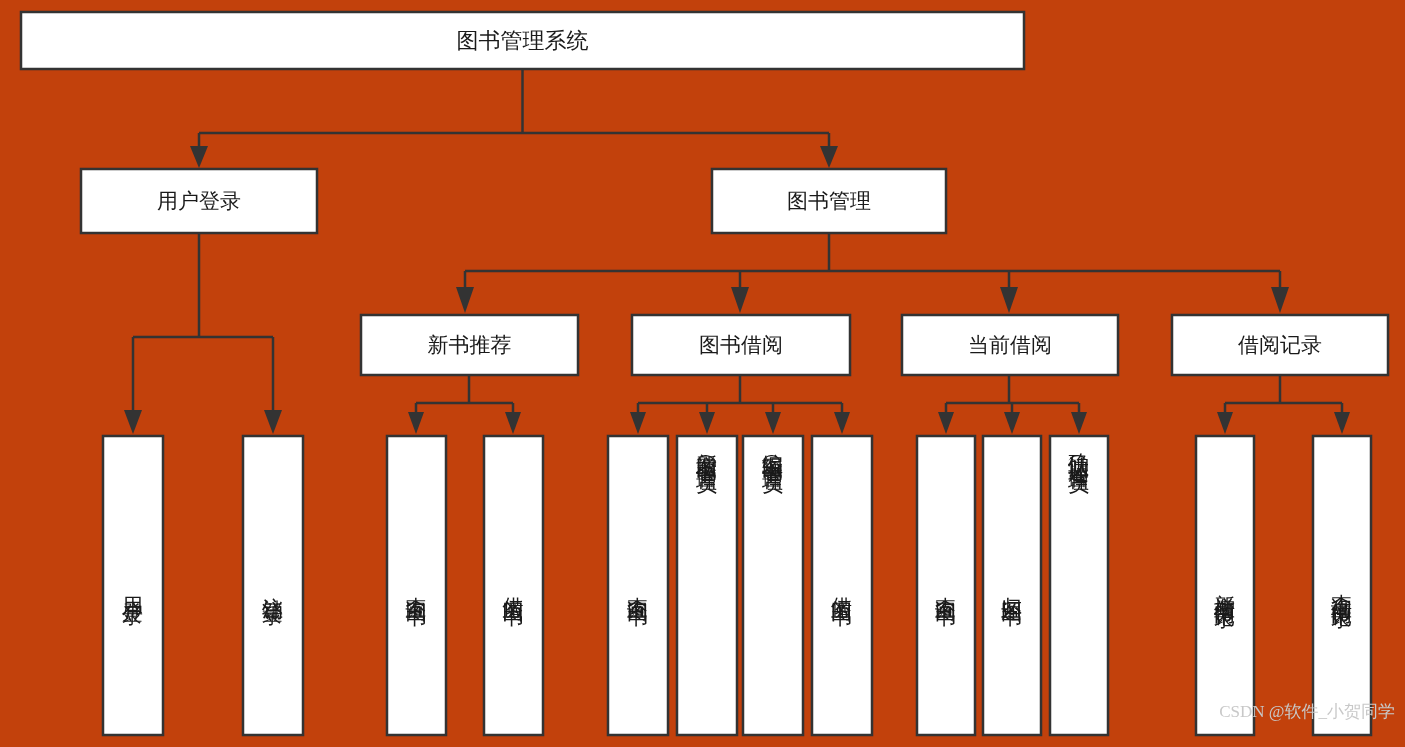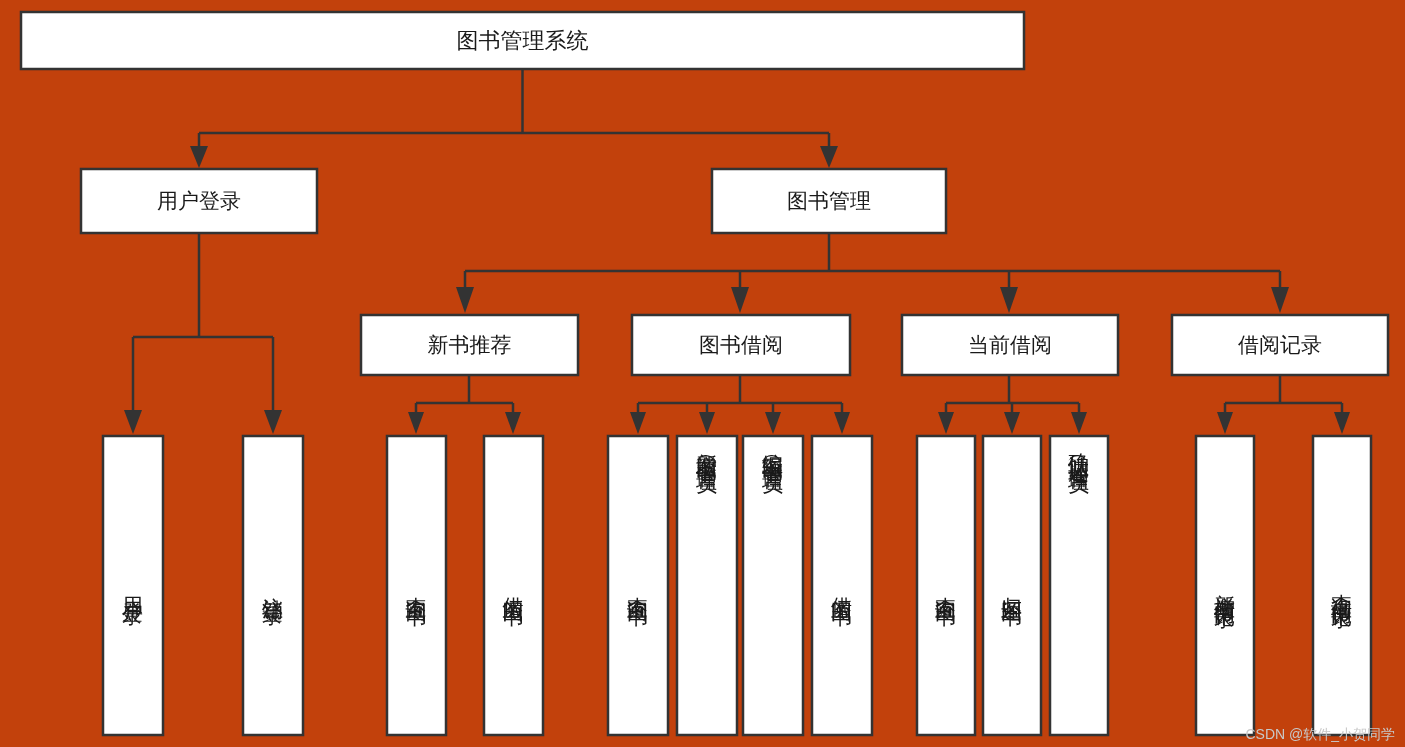--- a/index.html
+++ b/index.html
@@ -63,23 +63,23 @@
     font-size: 21px;
     line-height: 1.0;
     color: #1a1a1a;
     letter-spacing: 3px;
     white-space: nowrap;
     pointer-events: none;
   }
   .watermark {
     position: absolute;
     right: 10px;
-    bottom: 3px;
-    font-family: Liberation Sans, sans-serif;
-    font-size: 14px;
+    bottom: 24px;
+    font-family: Liberation Serif, serif;
+    font-size: 17px;
     color: #c8c8c8;
     white-space: nowrap;
   }
 </style>
 </head>
 <body>
 
 <div id="diagram-root">
 
   <svg class="diagram-svg" viewBox="0 0 1405 747">

